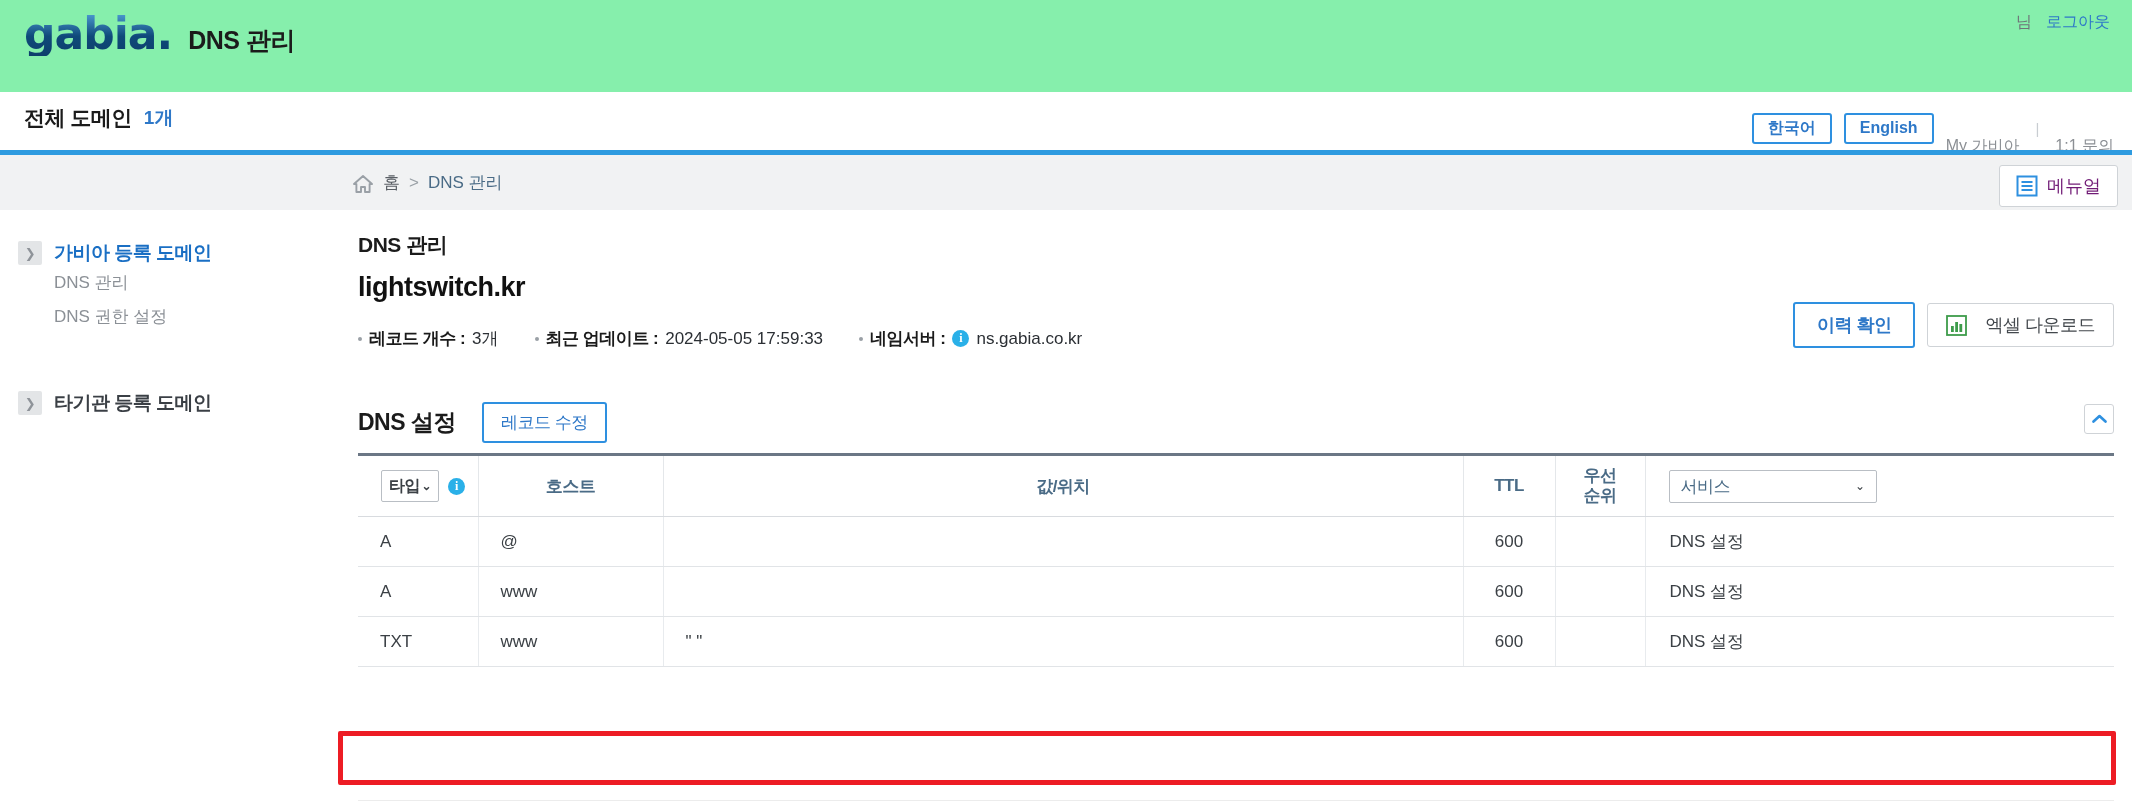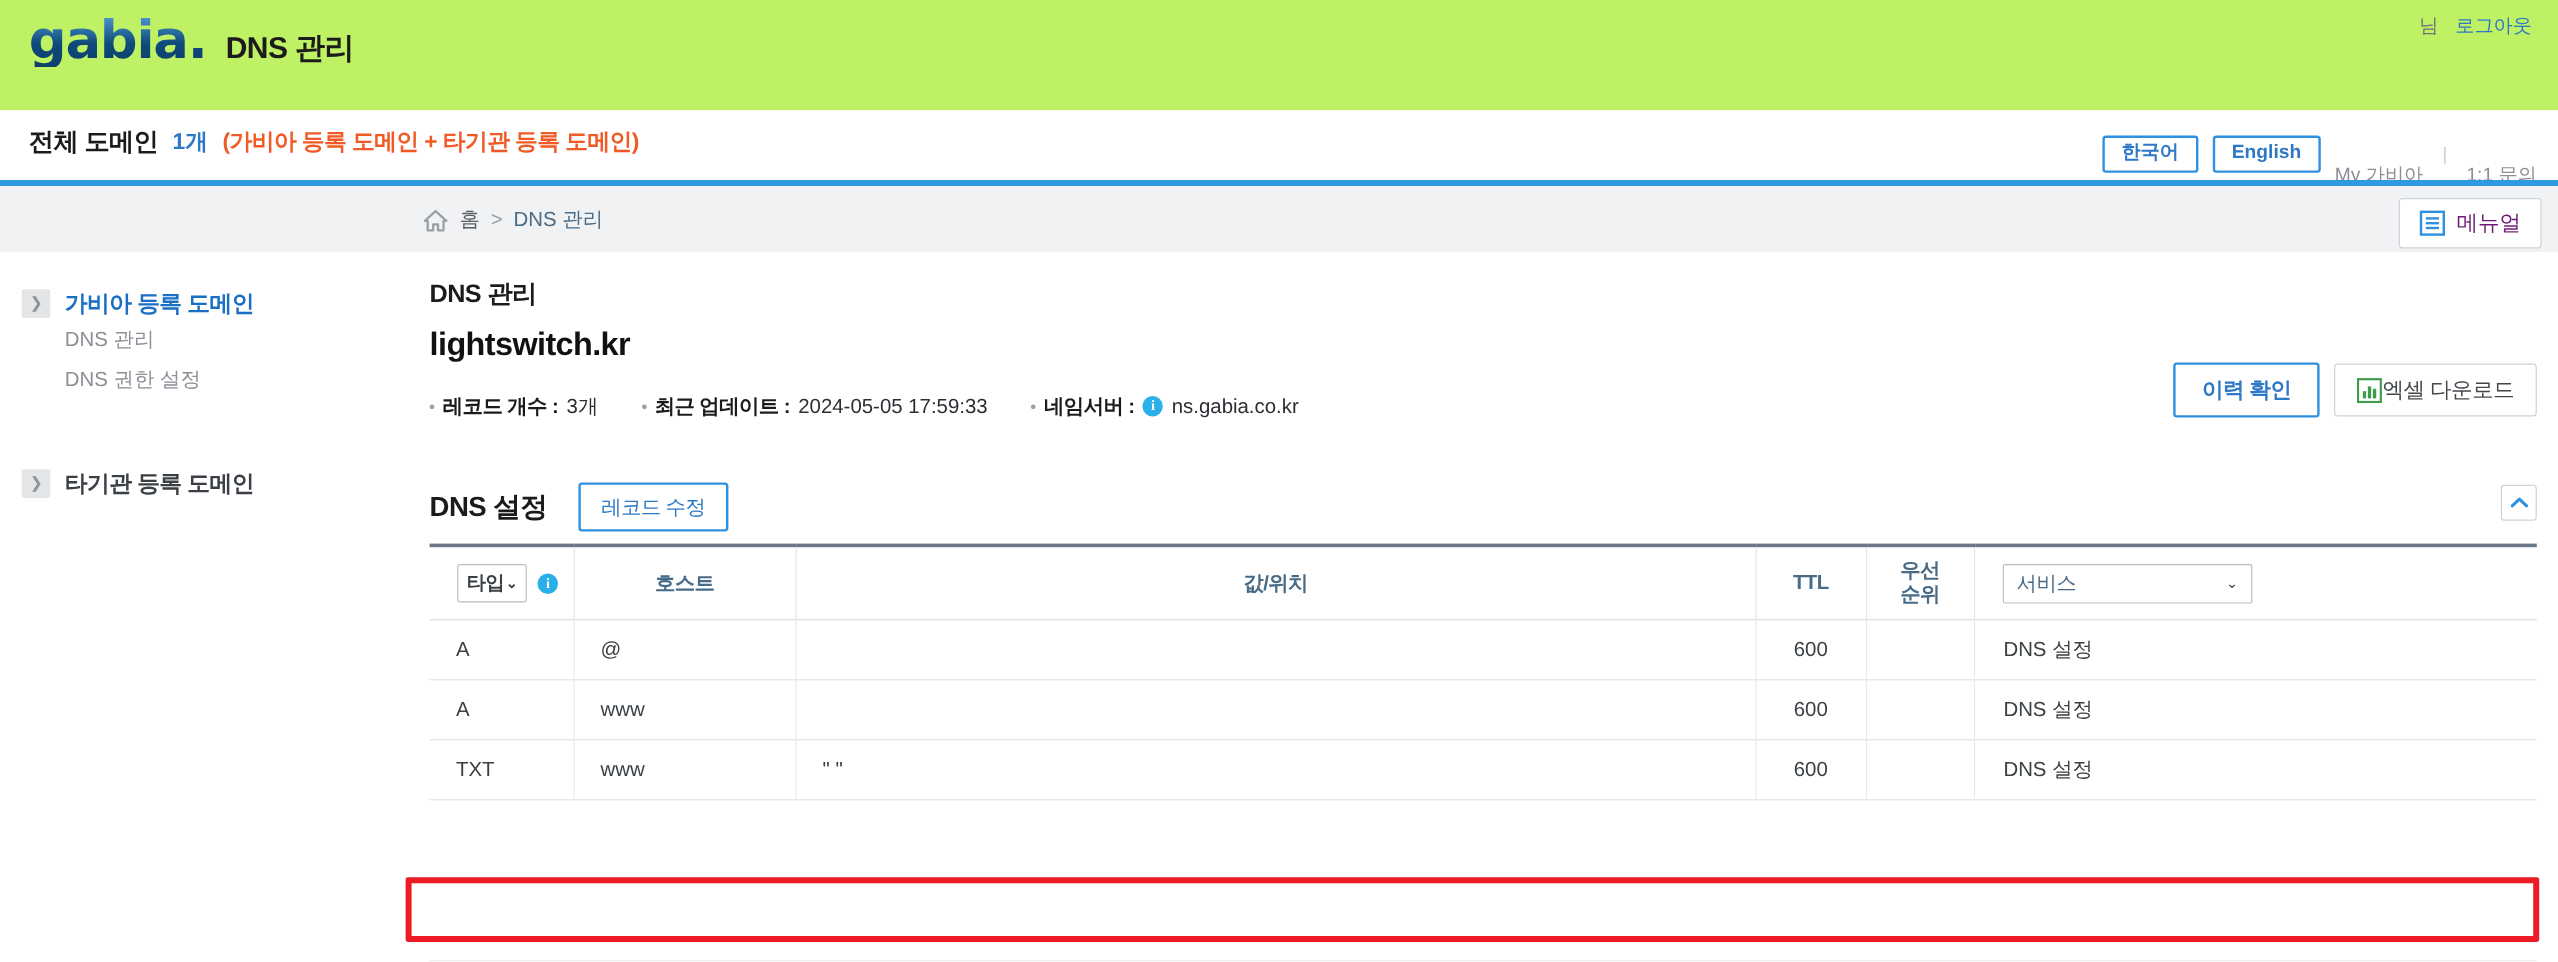--- a/index.html
+++ b/index.html
@@ -9,21 +9,21 @@
     width: 2132px; height: 802px;
     background: #ffffff;
     font-family: "Liberation Sans", "DejaVu Sans", sans-serif;
     overflow: hidden;
   }
   .page { position: relative; width: 2132px; height: 802px; background:#fff; }
 
   
   .topbar {
     position: absolute; left:0; top:0; width:2132px; height:92px;
-    background:#bef264;
+    background:#86efac;
   }
   .brand-wrap {
     position:absolute; left:24px; top:12px;
     display:flex; align-items:baseline; gap:16px;
   }
   .logo {
     font-family:"DejaVu Sans", sans-serif;
     font-size:44px; font-weight:700; letter-spacing:-1px;
     line-height:1;
     background: linear-gradient(180deg,#4f9fd6 0%, #0f4a7a 55%, #0d3f6b 100%);
@@ -148,21 +148,21 @@
     display:flex; align-items:center; gap:12px;
   }
   .btn-history {
     border:2px solid #2e90e0; color:#2e78c8; background:#fff;
     font-size:18px; font-weight:700; padding:9px 22px; border-radius:3px;
     letter-spacing:-0.5px;
   }
   .btn-excel {
     border:1px solid #cfd3d7; background:#fff; color:#43484d;
     font-size:18px; padding:9px 18px; border-radius:3px;
-    display:flex; align-items:center; gap:0; letter-spacing:-0.5px;
+    display:flex; align-items:center; gap:18px; letter-spacing:-0.5px;
   }
   .excel-ico { width:21px; height:21px; }
 
   
   .dns-set-row {
     position:absolute; left:20px; top:192px;
     display:flex; align-items:center; gap:26px;
   }
   .dns-set-title { font-size:23px; font-weight:700; color:#1b1b1b; letter-spacing:-0.5px; }
   .btn-record-edit {
@@ -249,21 +249,20 @@
     <div class="topright">
       <span>님</span>
       <span class="logout">로그아웃</span>
     </div>
   </div>
 
   <div class="subbar">
     <div class="domain-summary">
       <span class="ds-label">전체 도메인</span>
       <span class="ds-count">1개</span>
-      <span class="ds-note">(가비아 등록 도메인 + 타기관 등록 도메인)</span>
     </div>
     <div class="subright">
       <button class="lang-btn">한국어</button>
       <button class="lang-btn">English</button>
       <span class="sub-link">My 가비아</span>
       <span class="sub-sep">|</span>
       <span class="sub-link">1:1 문의</span>
     </div>
   </div>
 

